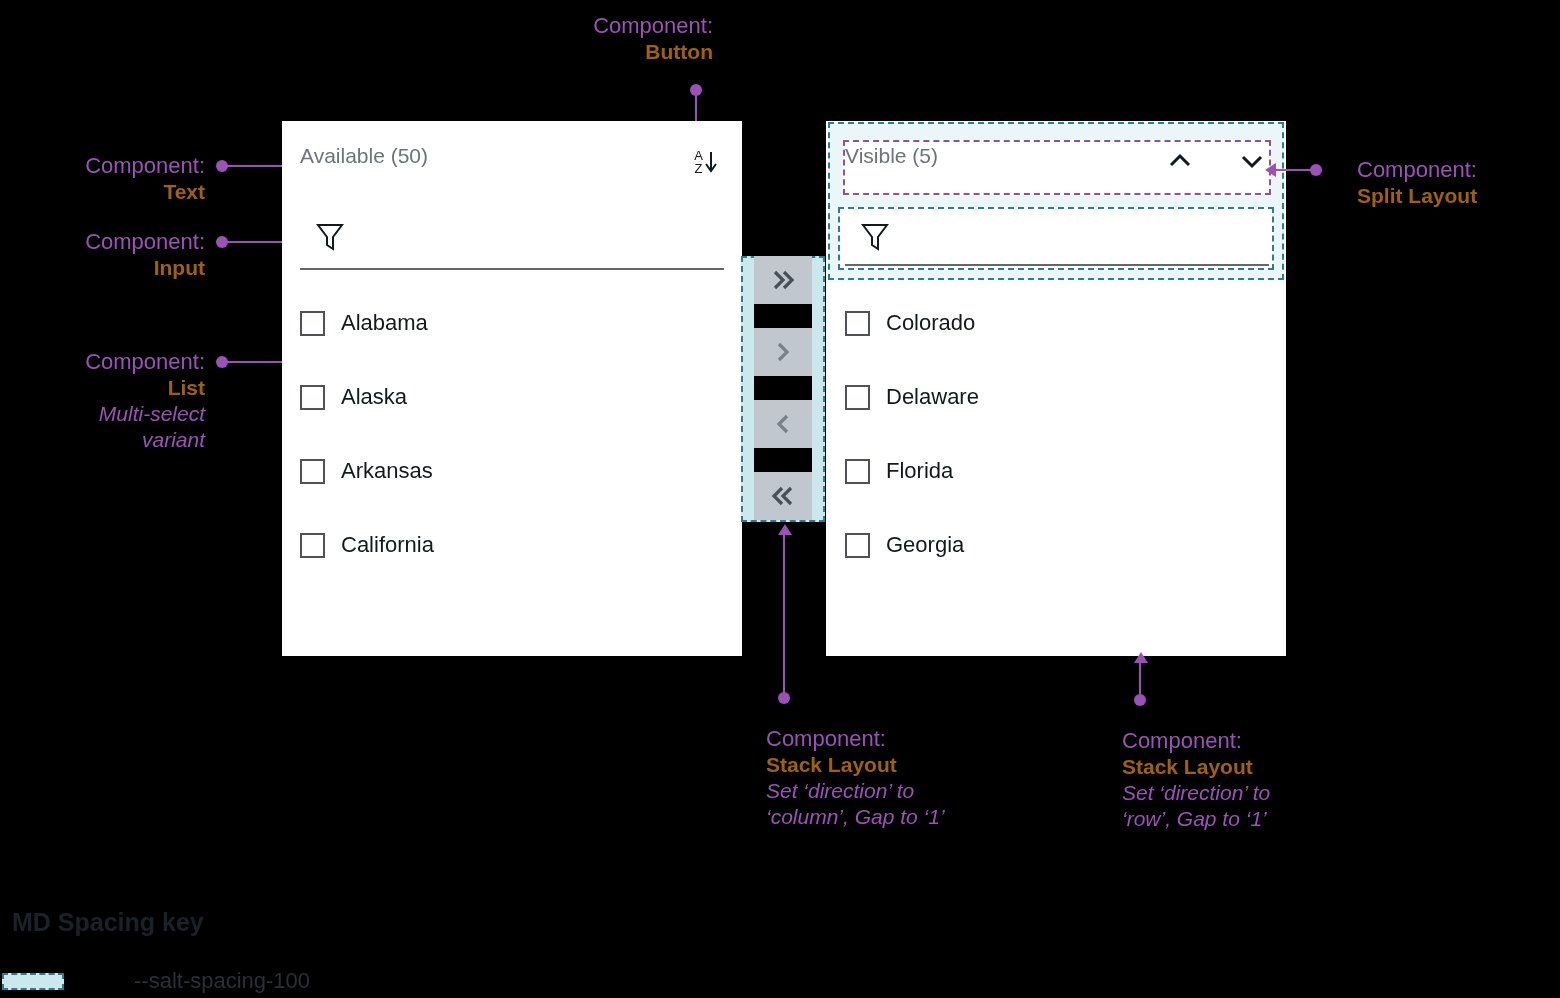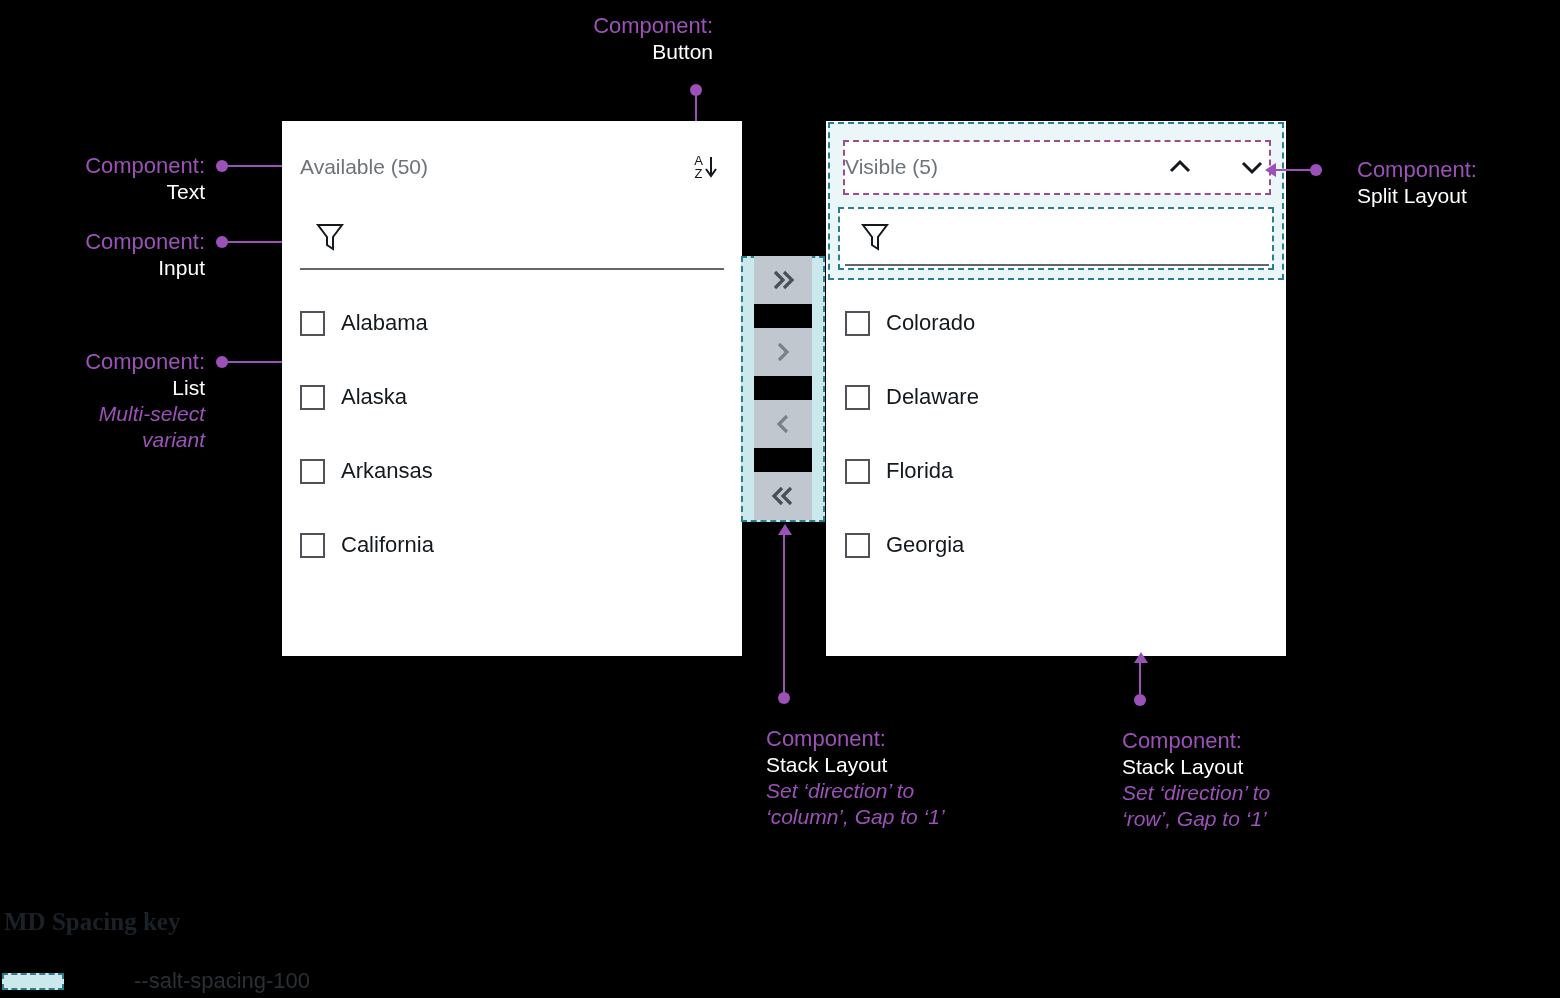--- a/index.html
+++ b/index.html
@@ -24,22 +24,22 @@
   }
   .ann .lbl {
     font-size: 22px;
     font-weight: 400;
     color: #9B51B8;
     display: block;
     white-space: nowrap;
   }
   .ann .nm {
     font-size: 21px;
-    font-weight: 400;
-    color: #ffffff;
+    font-weight: 700;
+    color: #a16207;
     display: block;
     white-space: nowrap;
   }
   .ann .sub {
     font-size: 21px;
     font-style: italic;
     font-weight: 400;
     color: #9B51B8;
     display: block;
     white-space: nowrap;
@@ -96,21 +96,21 @@
 
   
   .panel {
     position: absolute;
     background: #FFFFFF;
     box-sizing: border-box;
   }
   .panel-header {
     position: absolute;
     display: flex;
-    align-items: center;
+    align-items: flex-start;
     justify-content: space-between;
     box-sizing: border-box;
   }
   .panel-title {
     font-size: 21px;
     color: #6D7479;
     font-family: "Liberation Sans", sans-serif;
     white-space: nowrap;
   }
   .hdr-actions {
@@ -426,15 +426,15 @@
 <div class="arrow-u" style="left:1134px; top:652px;"></div>
 <div class="leader-v" style="left:1139px; top:662px; height:32px;"></div>
 <div class="dot" style="left:1134px; top:694px;"></div>
 <div class="ann left-al" style="left:1122px; top:727px;">
   <span class="lbl">Component:</span>
   <span class="nm">Stack Layout</span>
   <span class="sub">Set ‘direction’ to</span>
   <span class="sub">‘row’, Gap to ‘1’</span>
 </div>
 
-<div class="key-title" style="left:4px; top:908px;font-family:Liberation Serif, serif;">MD Spacing key</div>
+<div class="key-title" style="left:12px; top:908px;">MD Spacing key</div>
 <div class="key-swatch" style="left:2px; top:973px; width:62px; height:17px;"></div>
 <div class="key-label" style="left:88px; top:968px;margin-left:46px;">--salt-spacing-100</div>
 
 </body></html>

